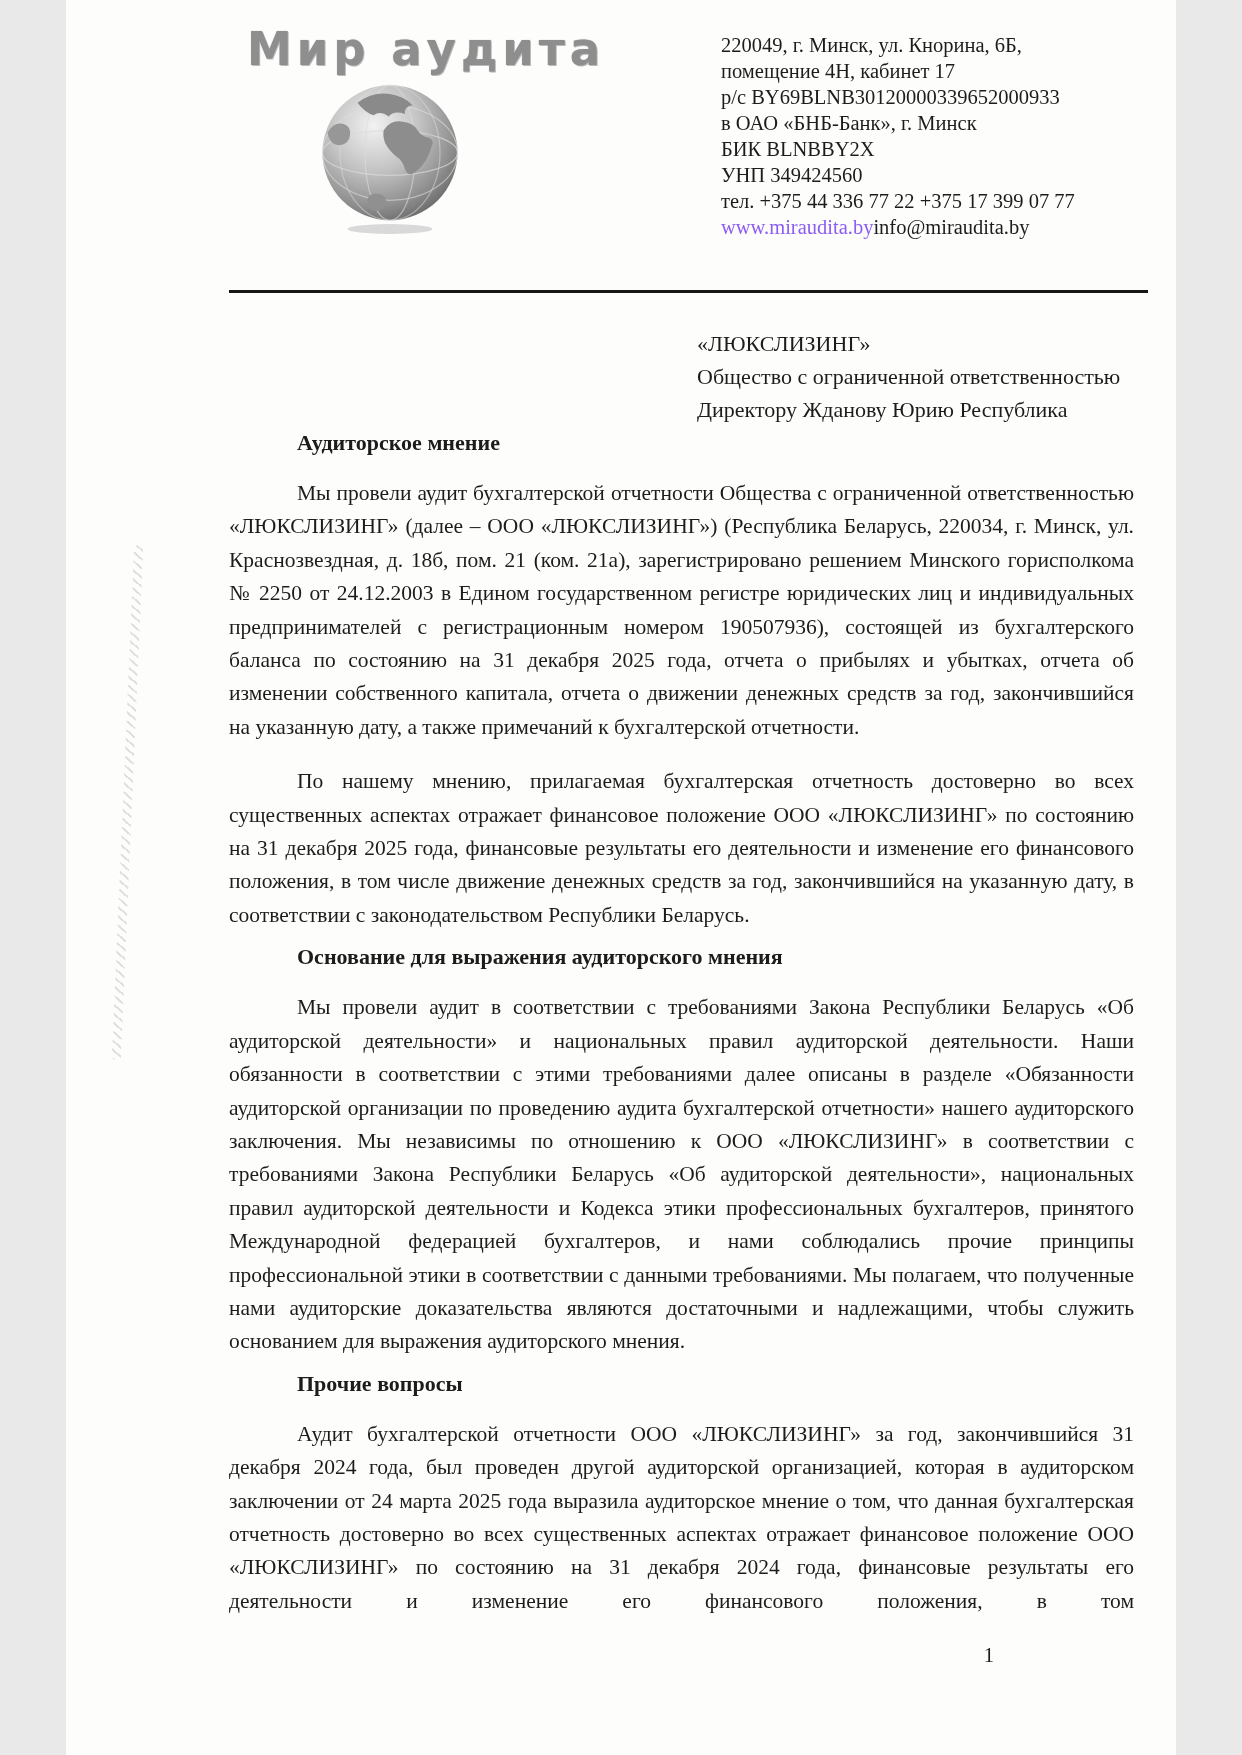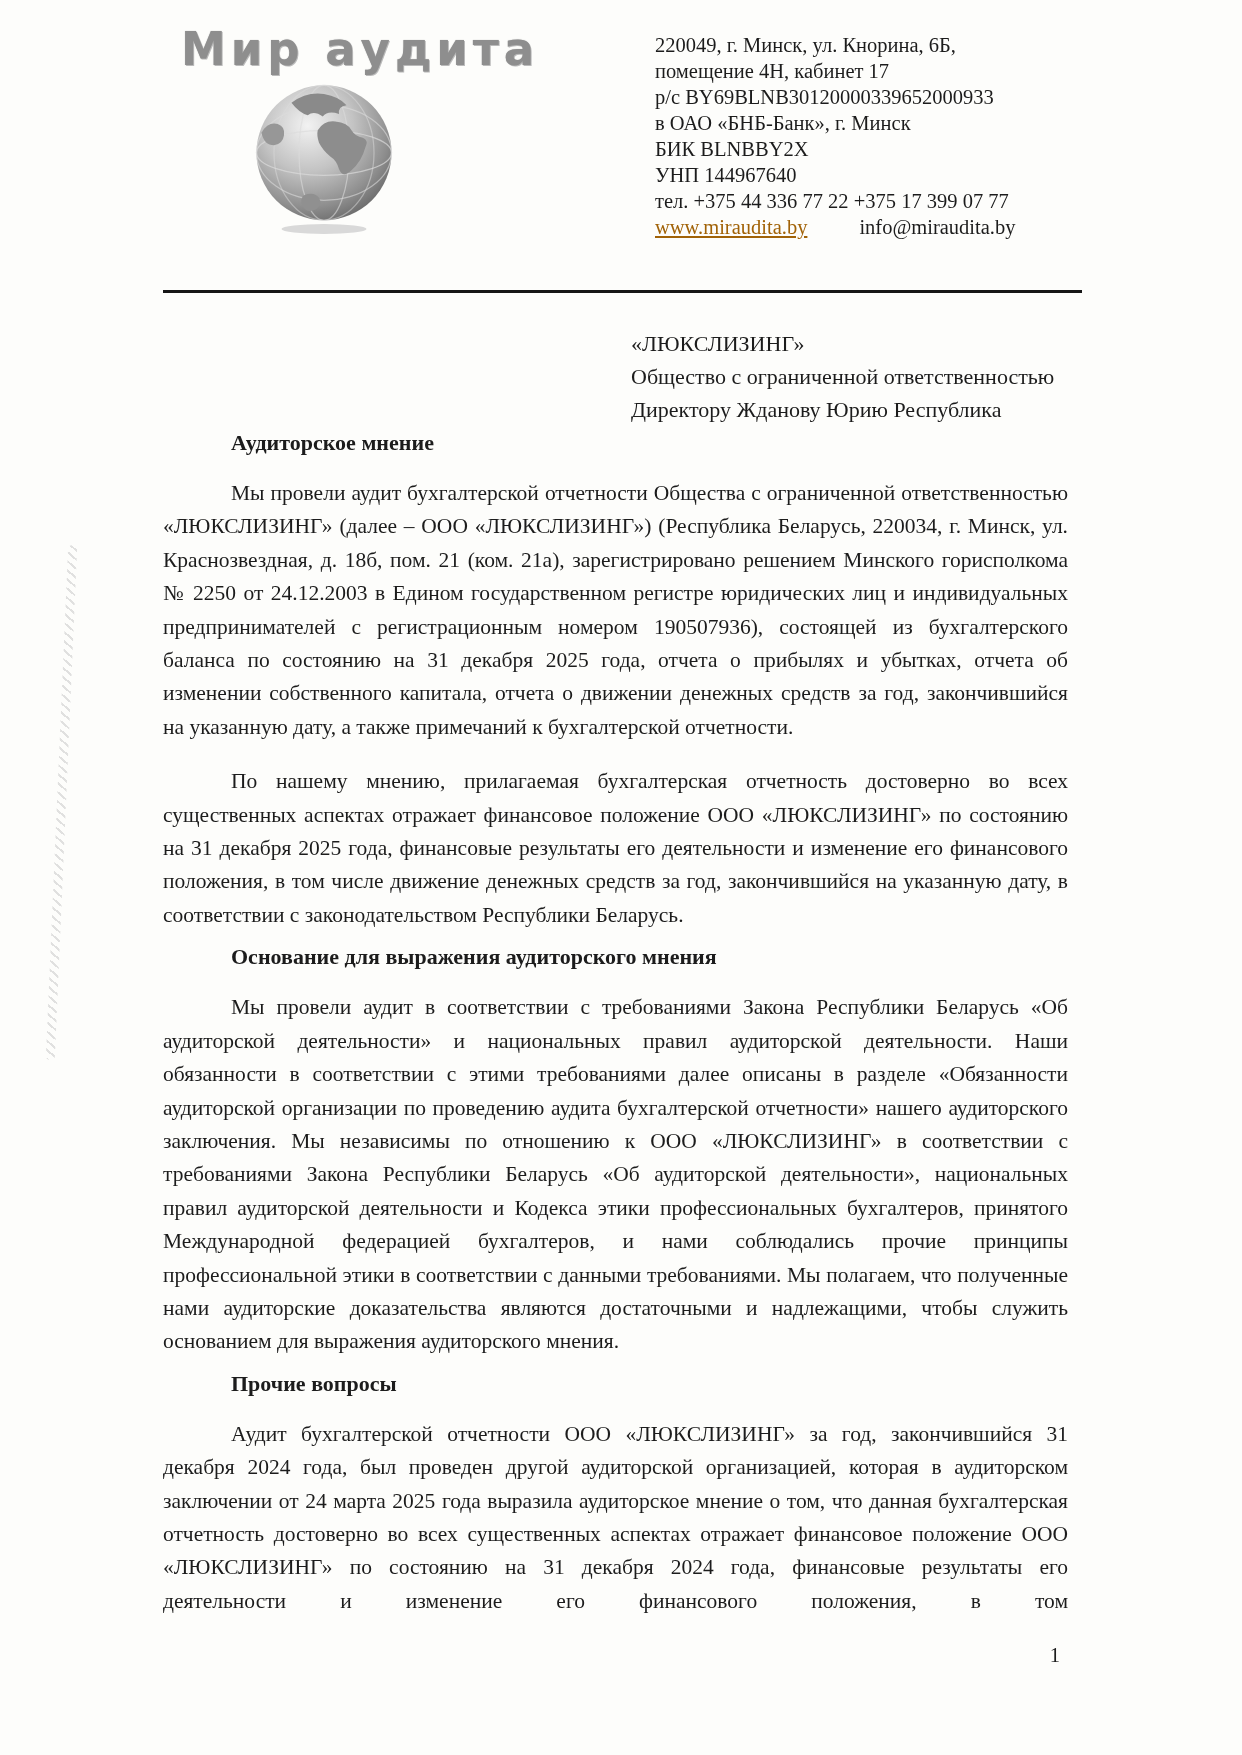--- a/index.html
+++ b/index.html
@@ -1,19 +1,19 @@
 <!DOCTYPE html>
 <html lang="ru"><head>
 <meta charset="utf-8">
 <style>
   * { margin:0; padding:0; box-sizing:border-box; }
   html,body { background:#e9e9e9; }
   .page {
     position:relative;
-    width:1242px; height:1755px;
+    width:1110px; height:1755px;
     margin:0 auto;
     background:#fdfdfb;
     font-family:"Liberation Serif", serif;
     color:#1c1c1c;
     overflow:hidden;
   }
   
   .binding-thread {
     position:absolute; left:57px; top:545px;
     width:9px; height:515px;
@@ -33,21 +33,21 @@
     text-shadow:0 0 1px #a5a5a5, 1px 1px 0 #bdbdbd;
     transform:scaleY(1.04);
   }
   .globe { position:absolute; left:86px; top:58px; width:150px; height:158px; }
   .letterhead {
     position:absolute; left:492px; top:10px; width:430px;
     font-size:20.5px; line-height:26px;
   }
   .company { font-weight:bold; font-size:21px; margin-bottom:25px; }
   .contact-row { display:flex; }
-  .website { text-decoration:underline; color:#a16207; margin-right:52px; }
+  .website { color:#8b5cf6; }
   .rule { border-top:3.5px solid #161616; }
 
   
   .title {
     text-align:center; font-weight:bold; font-size:22.5px;
     letter-spacing:.4px; margin-top:27px;
   }
   .addressee {
     margin-left:468px; margin-top:34px;
     font-size:22px; line-height:33px;
@@ -103,21 +103,21 @@
           <path d="M44 92 q8 -3 12 2 q3 5 -2 9 q-7 4 -11 -2 q-3 -6 1 -9 z" fill="#909090"></path>
         </svg>
       </div>
 
       <div class="letterhead">
         <div>220049, г. Минск, ул. Кнорина, 6Б,</div>
         <div>помещение 4Н, кабинет 17</div>
         <div>р/с BY69BLNB30120000339652000933</div>
         <div>в ОАО «БНБ-Банк», г. Минск</div>
         <div>БИК BLNBBY2X</div>
-        <div>УНП 144967640</div>
+        <div>УНП 349424560</div>
         <div>тел. +375 44 336 77 22 +375 17 399 07 77</div>
         <div class="contact-row">
           <span class="website">www.miraudita.by</span>
           <span class="email">info@miraudita.by</span>
         </div>
       </div>
     </div>
 
     <div class="rule"></div>
 

